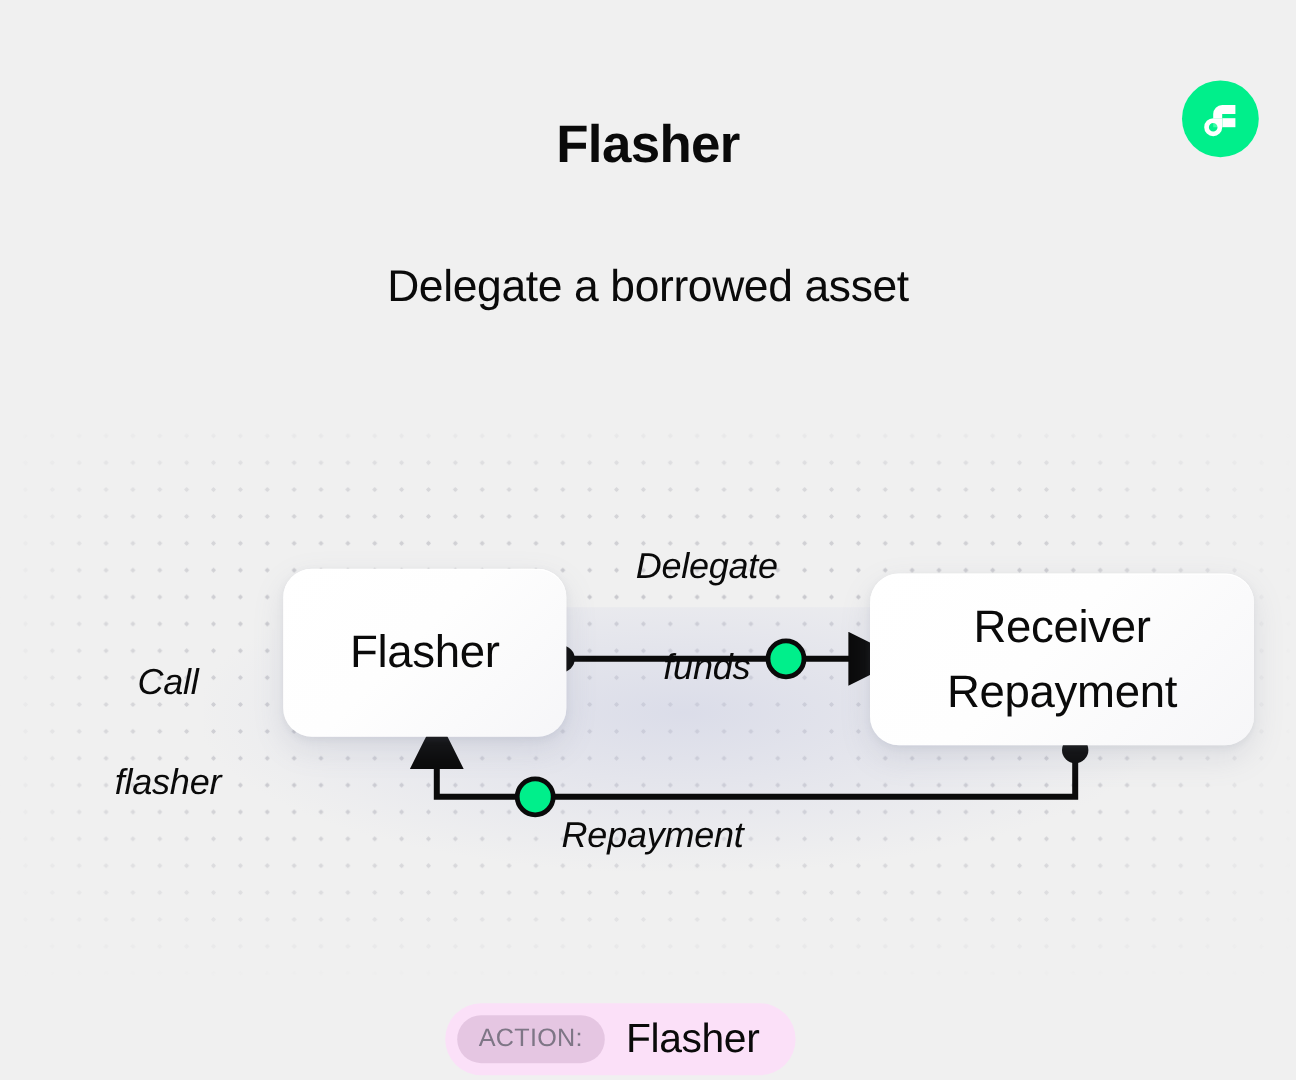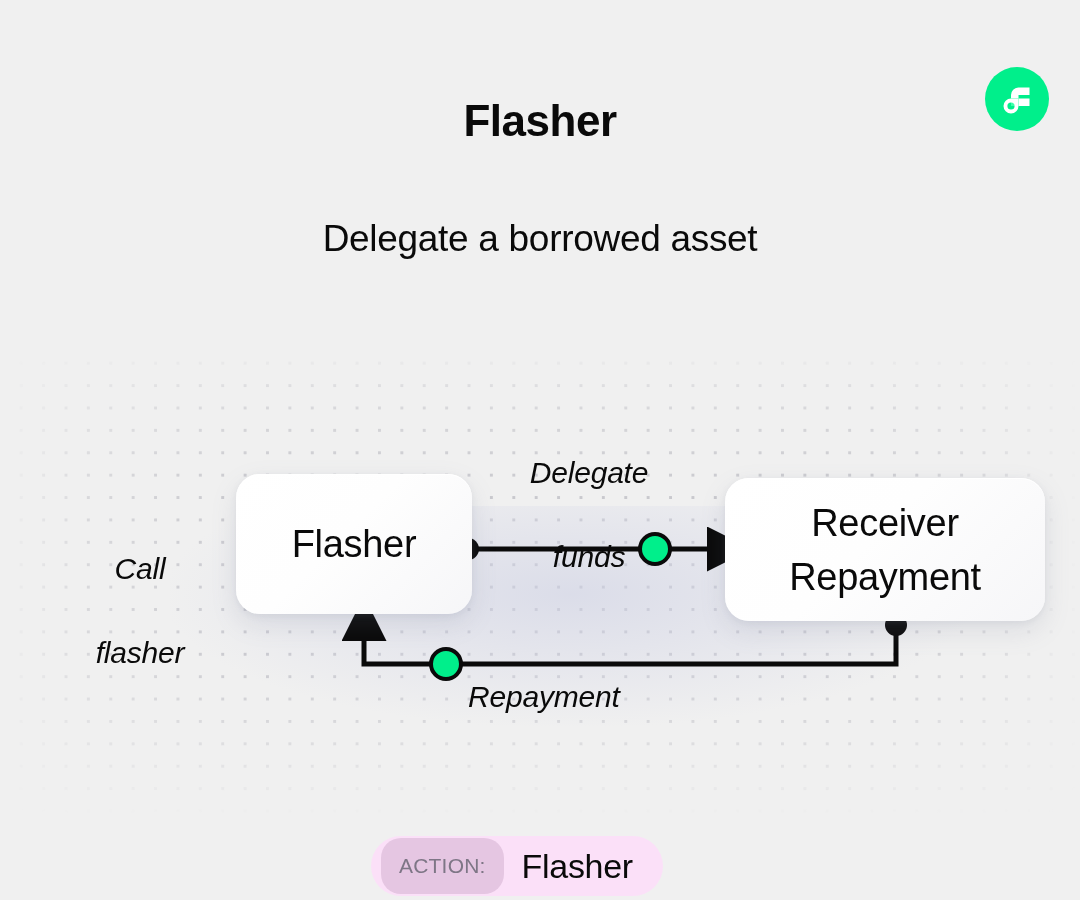--- a/index.html
+++ b/index.html
@@ -161,21 +161,21 @@
     border-radius: 30px;
     background: #FBE0F8;
     display: flex;
     align-items: center;
     gap: 18px;
   }
   .action-chip {
     background: #E5C6E2;
     color: #7E7686;
     border-radius: 20px;
-    height: 56px;
+    height: 40px;
     padding: 0 18px;
     display: flex;
     align-items: center;
     font-size: 21px;
     font-weight: 500;
     letter-spacing: 0.2px;
   }
   .action-value {
     font-size: 34px;
     color: #0A0A0A;

